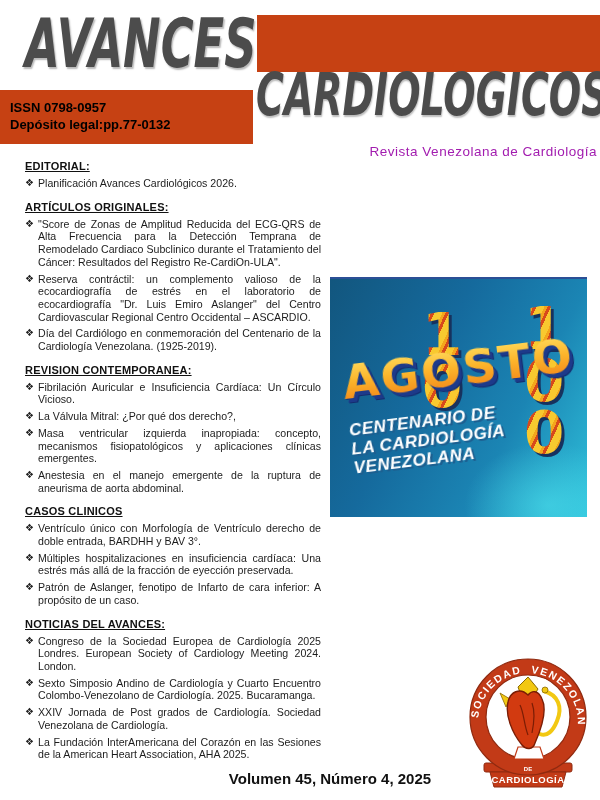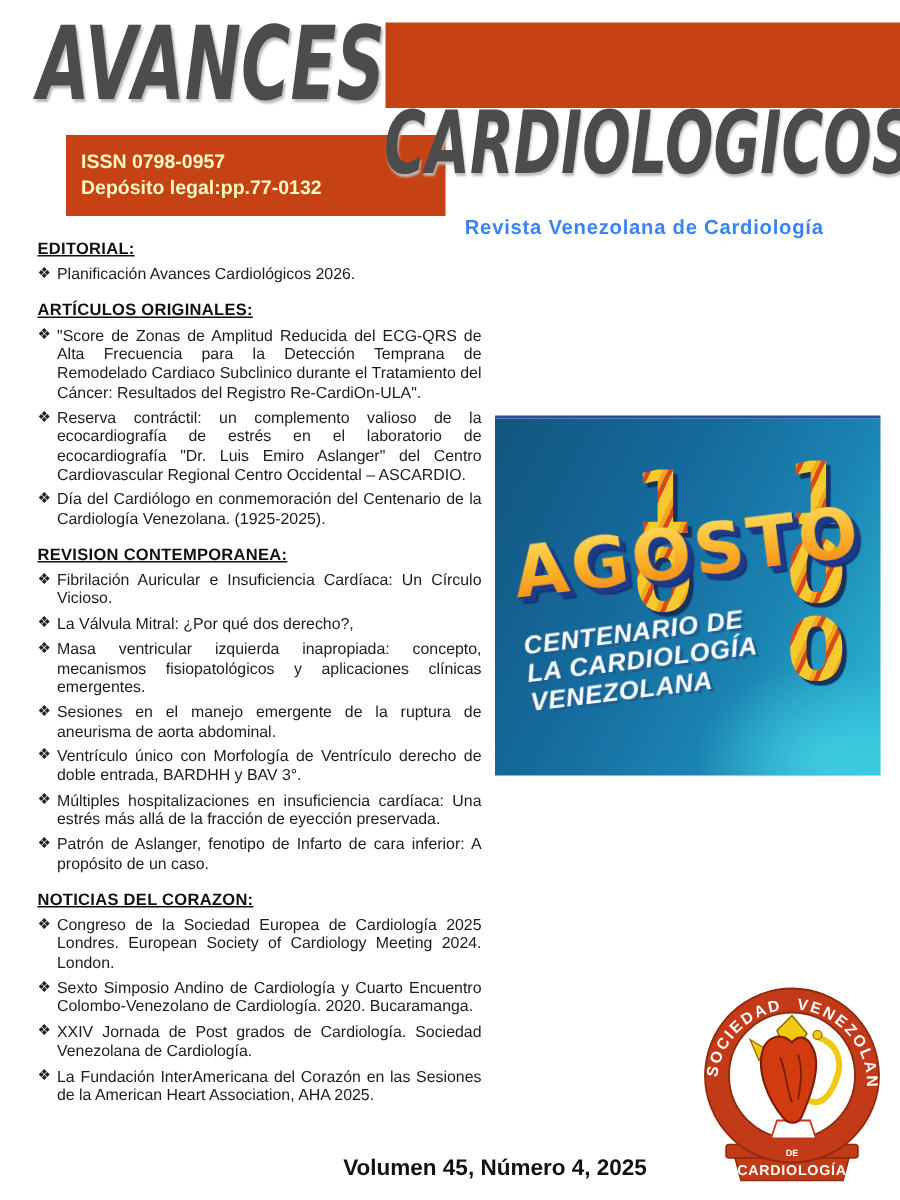--- a/index.html
+++ b/index.html
@@ -14,36 +14,35 @@
     font-size:68px;line-height:76px;color:#4c4c4c;letter-spacing:0px;
     transform:scaleX(0.66);transform-origin:left top;white-space:nowrap;
     text-shadow:2px 2px 2px #b9b9b9;
   }
   .red-block-top{
     position:absolute;left:257px;top:15px;width:343px;height:57px;
     background:#c64113;
   }
   .issn-bar{
     position:absolute;left:0;top:90px;width:253px;height:54px;
-    background:#c64113;color:#fef9c3;
+    background:#c64113;color:#000000;
     font-weight:bold;font-size:13px;line-height:17px;
-    padding:9px 0 0 10px;box-sizing:border-box;margin-left:44px;
+    padding:9px 0 0 10px;box-sizing:border-box;
   }
   .title-cardio{
     position:absolute;left:256px;top:62px;
     font-family:"DejaVu Sans",sans-serif;font-weight:bold;font-style:italic;
     font-size:58px;line-height:66px;color:#4c4c4c;
     transform:scaleX(0.655);transform-origin:left top;white-space:nowrap;
     text-shadow:1px 2px 2px #bdbdbd;
   }
   .subtitle{
     position:absolute;left:262px;top:144px;width:335px;
-    text-align:center;color:#3b82f6;font-size:13.5px;line-height:16px;
+    text-align:right;color:#a21caf;font-size:13.5px;line-height:16px;
     letter-spacing:0.5px;
-    font-weight:bold;
   }
   
   .contents{
     position:absolute;left:25px;top:160px;width:296px;
     color:#1c1c1c;
   }
   .sec-header{
     font-weight:bold;font-size:11px;text-decoration:underline;
     margin:11px 0 5px 0;color:#111111;letter-spacing:0.2px;
   }
@@ -120,59 +119,60 @@
     <div class="item">
       <span class="bullet">❖</span>
       <span class="item-text">"Score de Zonas de Amplitud Reducida del ECG-QRS de Alta Frecuencia para la Detección Temprana de Remodelado Cardiaco Subclinico durante el Tratamiento del Cáncer: Resultados del Registro Re-CardiOn-ULA".</span>
     </div>
     <div class="item">
       <span class="bullet">❖</span>
       <span class="item-text">Reserva contráctil: un complemento valioso de la ecocardiografía de estrés en el laboratorio de ecocardiografía "Dr. Luis Emiro Aslanger" del Centro Cardiovascular Regional Centro Occidental – ASCARDIO.</span>
     </div>
     <div class="item">
       <span class="bullet">❖</span>
-      <span class="item-text">Día del Cardiólogo en conmemoración del Centenario de la Cardiología Venezolana.  (1925-2025).</span>
+      <span class="item-text">Día del Cardiólogo en conmemoración del Centenario de la Cardiología Venezolana.  (1925-2019).</span>
     </div>
     <div class="sec-header">REVISION CONTEMPORANEA:</div>
     <div class="item">
       <span class="bullet">❖</span>
       <span class="item-text">Fibrilación Auricular e Insuficiencia Cardíaca: Un Círculo Vicioso.</span>
     </div>
     <div class="item">
       <span class="bullet">❖</span>
       <span class="item-text">La Válvula Mitral: ¿Por qué dos derecho?,</span>
     </div>
     <div class="item">
       <span class="bullet">❖</span>
       <span class="item-text">Masa ventricular izquierda inapropiada: concepto, mecanismos fisiopatológicos y aplicaciones clínicas emergentes.</span>
     </div>
     <div class="item">
       <span class="bullet">❖</span>
-      <span class="item-text">Sesiones en el manejo emergente de la ruptura de aneurisma de aorta abdominal.</span>
-    </div>
+      <span class="item-text">Anestesia en el manejo emergente de la ruptura de aneurisma de aorta abdominal.</span>
+    </div>
+    <div class="sec-header">CASOS CLINICOS</div>
     <div class="item">
       <span class="bullet">❖</span>
       <span class="item-text">Ventrículo único con Morfología de Ventrículo derecho de doble entrada, BARDHH y BAV 3°.</span>
     </div>
     <div class="item">
       <span class="bullet">❖</span>
       <span class="item-text">Múltiples hospitalizaciones en insuficiencia cardíaca: Una estrés más allá de la fracción de eyección preservada.</span>
     </div>
     <div class="item">
       <span class="bullet">❖</span>
       <span class="item-text">Patrón de Aslanger, fenotipo de Infarto de cara inferior: A propósito de un caso.</span>
     </div>
-    <div class="sec-header">NOTICIAS DEL CORAZON:</div>
+    <div class="sec-header">NOTICIAS DEL AVANCES:</div>
     <div class="item">
       <span class="bullet">❖</span>
       <span class="item-text">Congreso de la Sociedad Europea de Cardiología 2025 Londres. European Society of Cardiology Meeting 2024. London.</span>
     </div>
     <div class="item">
       <span class="bullet">❖</span>
-      <span class="item-text">Sexto Simposio Andino de Cardiología y Cuarto Encuentro Colombo-Venezolano de Cardiología. 2020. Bucaramanga.</span>
+      <span class="item-text">Sexto Simposio Andino de Cardiología y Cuarto Encuentro Colombo-Venezolano de Cardiología. 2025. Bucaramanga.</span>
     </div>
     <div class="item">
       <span class="bullet">❖</span>
       <span class="item-text">XXIV Jornada de Post grados de Cardiología. Sociedad Venezolana de Cardiología.</span>
     </div>
     <div class="item">
       <span class="bullet">❖</span>
       <span class="item-text">La Fundación InterAmericana del Corazón en las Sesiones de la American Heart Association, AHA 2025.</span>
     </div>
   </div>

